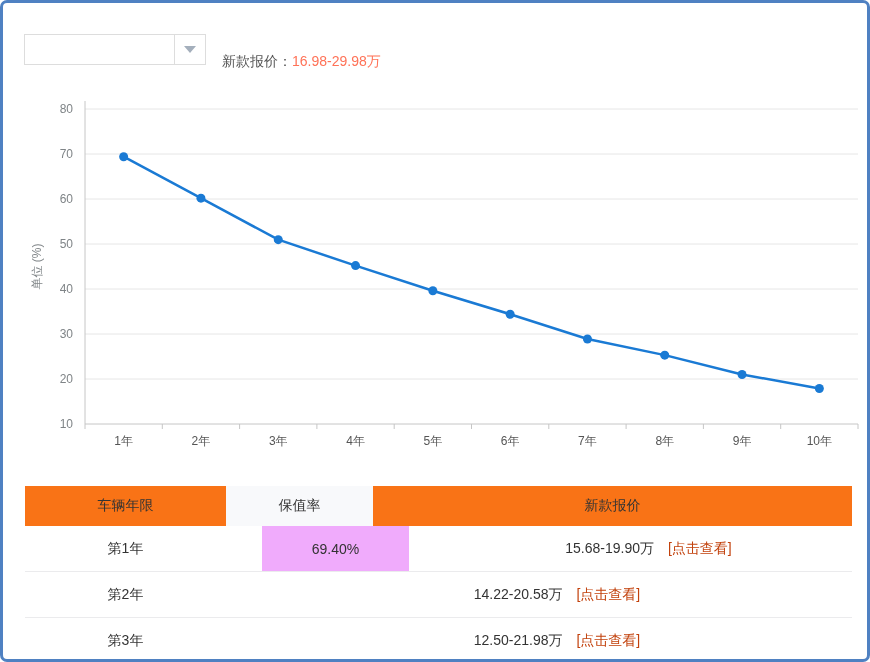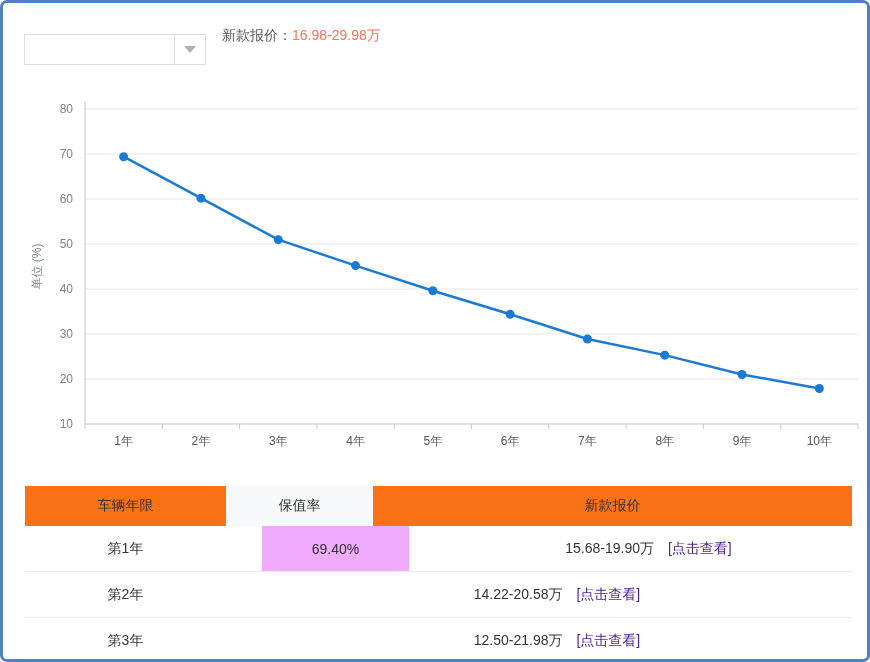--- a/index.html
+++ b/index.html
@@ -11,38 +11,38 @@
   
   .model-select{
     position:absolute;left:21px;top:31px;width:182px;height:31px;box-sizing:border-box;
     background:#fff;border:1px solid #ddd;display:flex;align-items:center;cursor:pointer;
   }
   .model-select .value{flex:1;padding:0 8px;font-size:13px;color:#333;overflow:hidden;white-space:nowrap;}
   .model-select .arrow-box{
     width:30px;height:100%;border-left:1px solid #ddd;display:flex;align-items:center;justify-content:center;
   }
   .caret{width:0;height:0;border-left:6px solid transparent;border-right:6px solid transparent;border-top:7px solid #a4afbc;}
-  .price-line{position:absolute;left:219px;top:24px;font-size:14px;color:#555;white-space:nowrap;}
+  .price-line{position:absolute;left:219px;top:50px;font-size:14px;color:#555;white-space:nowrap;}
   .price-line .price{color:#ff7257;}
   
   #chart{position:absolute;left:0;top:85px;}
   #chart text{font-family:"Liberation Sans","DejaVu Sans",sans-serif;}
   
   .table{position:absolute;left:22px;top:483px;width:827px;font-size:14px;color:#333;}
   .trow{display:flex;align-items:stretch;}
   .thead{height:40px;background:#f97316;}
   .thead .cell{font-weight:normal;color:#333;}
   .tbody-row{height:45px;background:#fff;border-bottom:1px solid #ebebed;gap:36px;}
   .cell{display:flex;align-items:center;justify-content:center;box-sizing:border-box;}
   .c1{width:201px;}
   .c2{width:147px;}
   .c3{flex:1;}
   .thead .c2{background:#f8f9fb;}
   .tbody-row .c2{background:#f0abfc;text-align:center;}
-  .link{color:#4c1d95;margin-left:14px;cursor:pointer;text-decoration:none;}
+  .link{color:#c2410c;margin-left:14px;cursor:pointer;text-decoration:none;}
 </style>
 </head>
 <body>
 
 <div id="window">
 
   <div class="model-select">
     <span class="value"></span>
     <span class="arrow-box">
         <span class="caret"></span>

